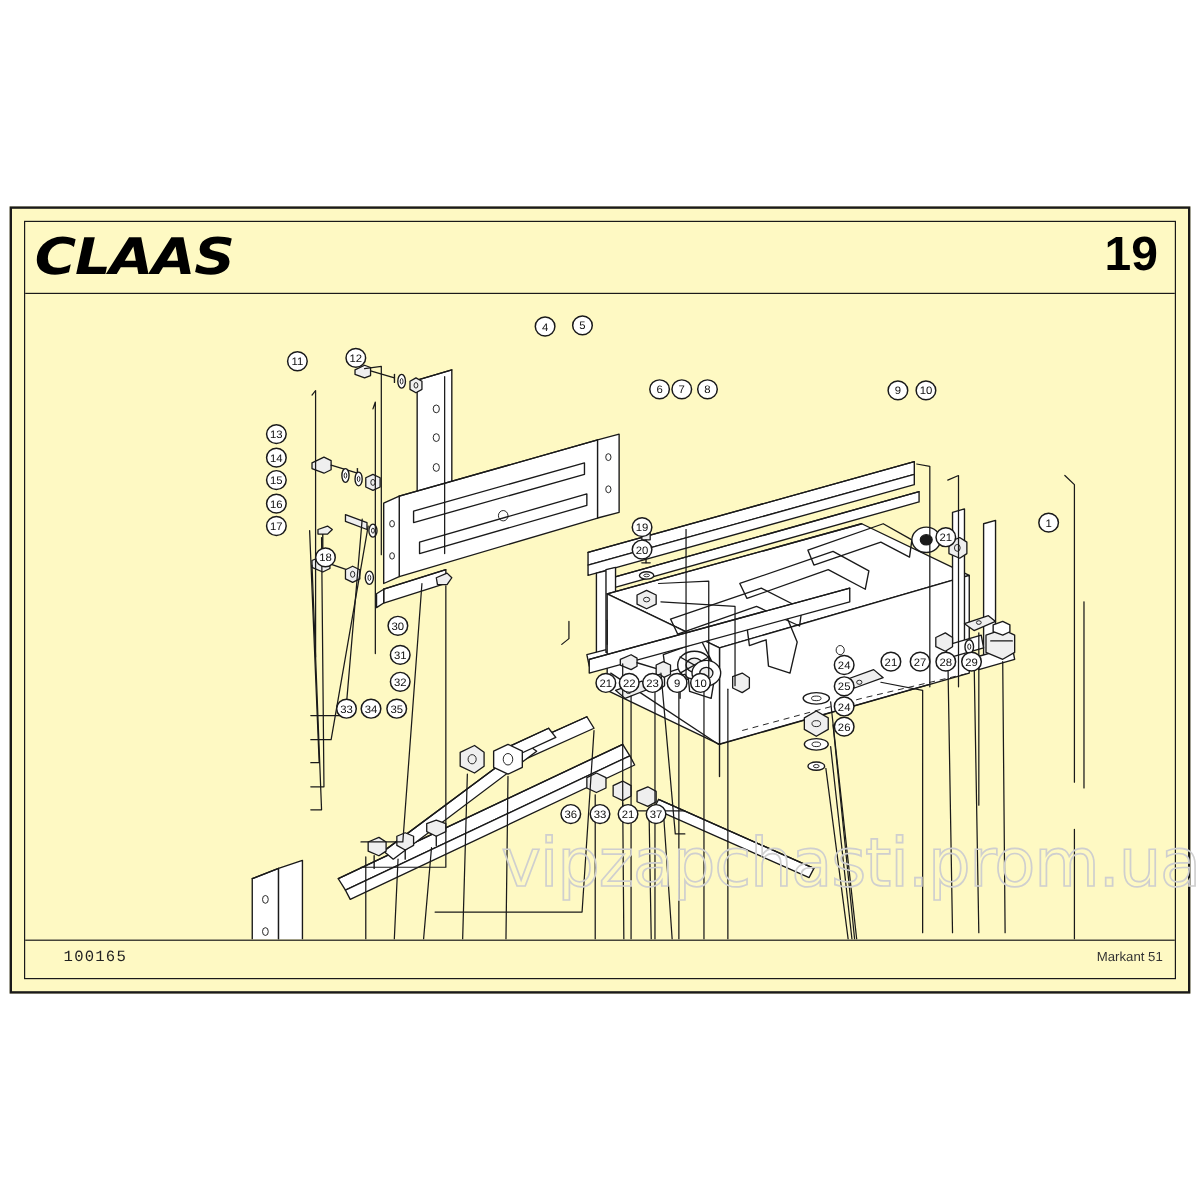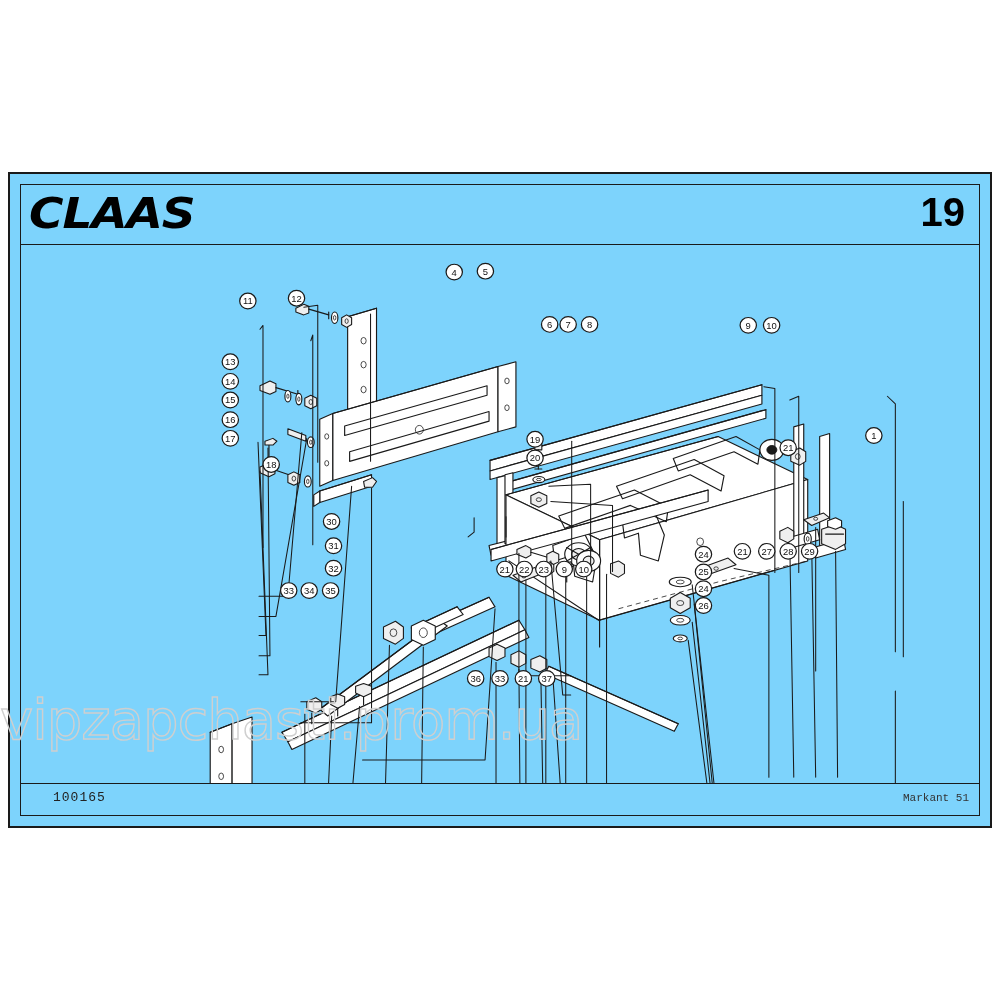--- a/index.html
+++ b/index.html
@@ -3,48 +3,48 @@
 <meta charset="utf-8">
 <title>CLAAS Parts Diagram</title>
 <style>
   html,body{margin:0;padding:0;background:#ffffff;}
   body{width:1000px;height:1000px;overflow:hidden;
        font-family:"Liberation Sans", sans-serif;}
   #page{position:relative;width:1000px;height:1000px;background:#ffffff;}
 
   
   #sheet{position:absolute;left:8px;top:172px;width:984px;height:656px;
-         background:#7dd3fc;border:2px solid #1a1a1a;box-sizing:border-box;}
+         background:#fef9c3;border:2px solid #1a1a1a;box-sizing:border-box;}
   #sheet-inner{position:absolute;left:10px;top:10px;right:10px;bottom:10px;
          border:1px solid #1a1a1a;box-sizing:border-box;}
 
   
   #header{position:absolute;left:0;top:0;width:100%;height:60px;
           border-bottom:1px solid #1a1a1a;box-sizing:border-box;}
   #brand{position:absolute;left:8px;top:4px;font-weight:bold;font-style:italic;
          font-size:42px;letter-spacing:-1px;color:#000;
          font-family:"DejaVu Sans", sans-serif;
          transform:scaleX(1.12);transform-origin:left center;}
   #pageno{position:absolute;right:14px;top:5px;font-weight:bold;font-size:40px;
           color:#000;font-family:"Liberation Sans", sans-serif;}
 
   
   #footer{position:absolute;left:0;bottom:0;width:100%;height:32px;
           border-top:1px solid #1a1a1a;box-sizing:border-box;}
   #code{position:absolute;left:8px;top:6px;font-size:13px;letter-spacing:1px;
         color:#222;font-family:"Liberation Mono", monospace;margin-left:24px;}
-  #model{position:absolute;right:10px;top:8px;font-size:11px;color:#333;font-family:Liberation Mono, monospace;}
+  #model{position:absolute;right:10px;top:8px;font-size:11px;color:#333;}
 
   
   #canvas{position:absolute;left:0;top:60px;right:0;bottom:32px;overflow:hidden;}
   #canvas svg{display:block;width:100%;height:100%;}
 
   
   #watermark{position:absolute;left:0;top:684px;width:1000px;height:70px;
-     display:flex;align-items:center;justify-content:flex-start;pointer-events:none;}
+     display:flex;align-items:center;justify-content:flex-end;pointer-events:none;}
   #watermark span{font-size:56px;color:transparent;
      -webkit-text-stroke:1.4px #cfcfcf;
      font-family:"DejaVu Sans", sans-serif;letter-spacing:-1px;white-space:nowrap;}
 
   .ln{stroke:#1a1a1a;fill:none;stroke-width:1.15;
       stroke-linejoin:round;stroke-linecap:round;}
   .ln-t{stroke:#1a1a1a;fill:none;stroke-width:0.8;}
   .fillw{fill:#ffffff;stroke:#1a1a1a;stroke-width:1.15;stroke-linejoin:round;}
   .fillg{fill:#efefef;stroke:#1a1a1a;stroke-width:1.1;stroke-linejoin:round;}
   .fillk{fill:#1a1a1a;stroke:#1a1a1a;stroke-width:1;}

